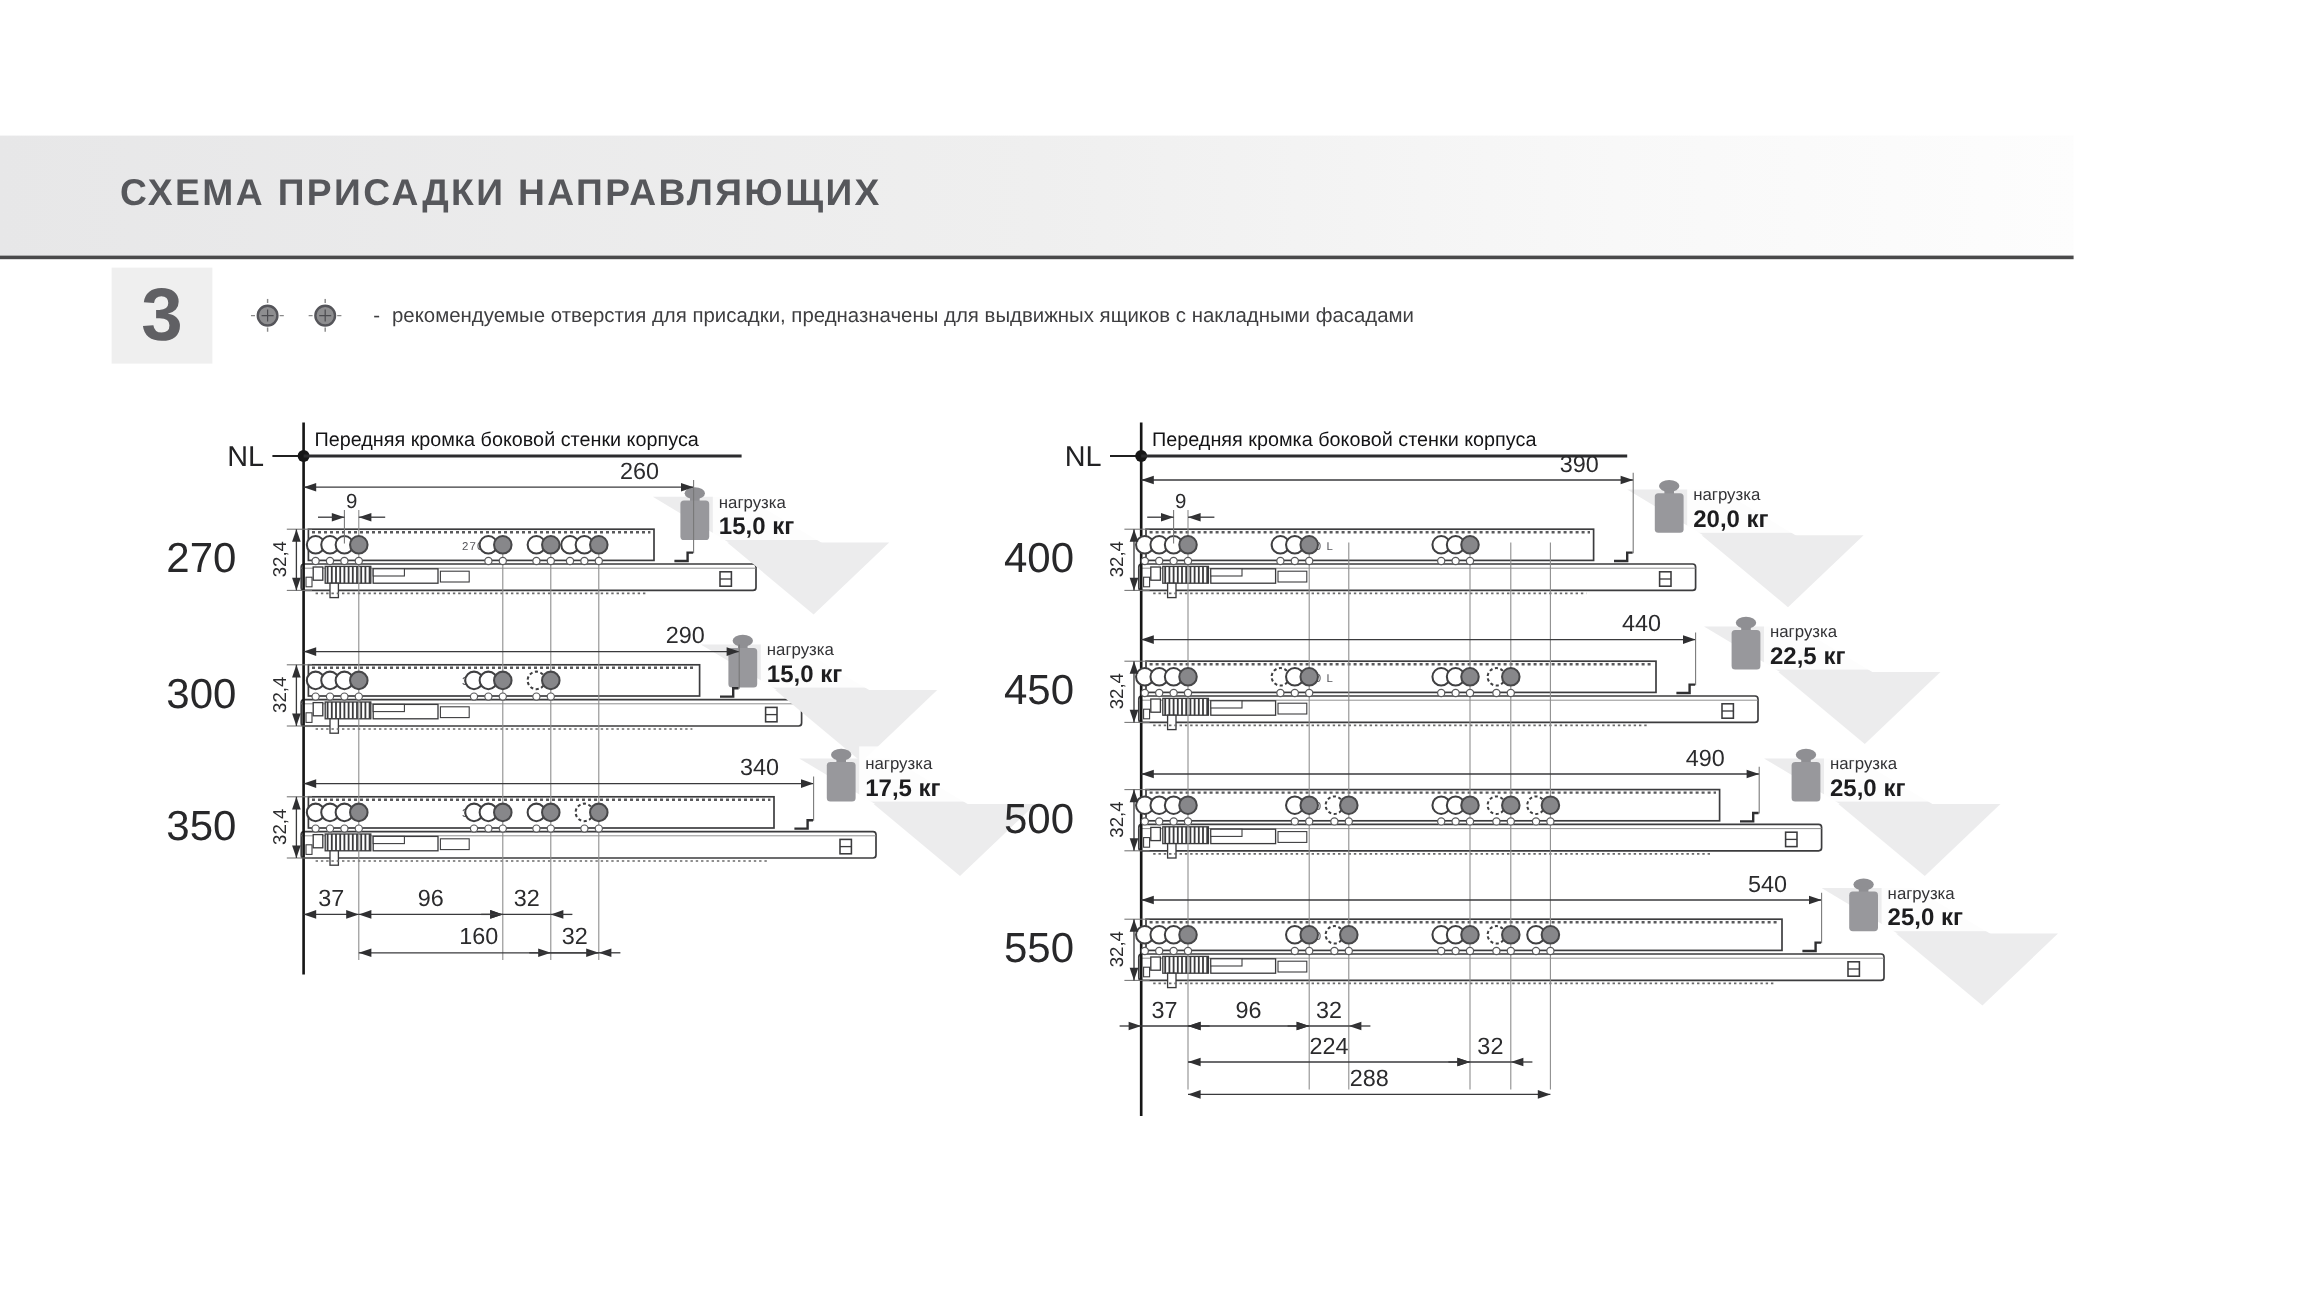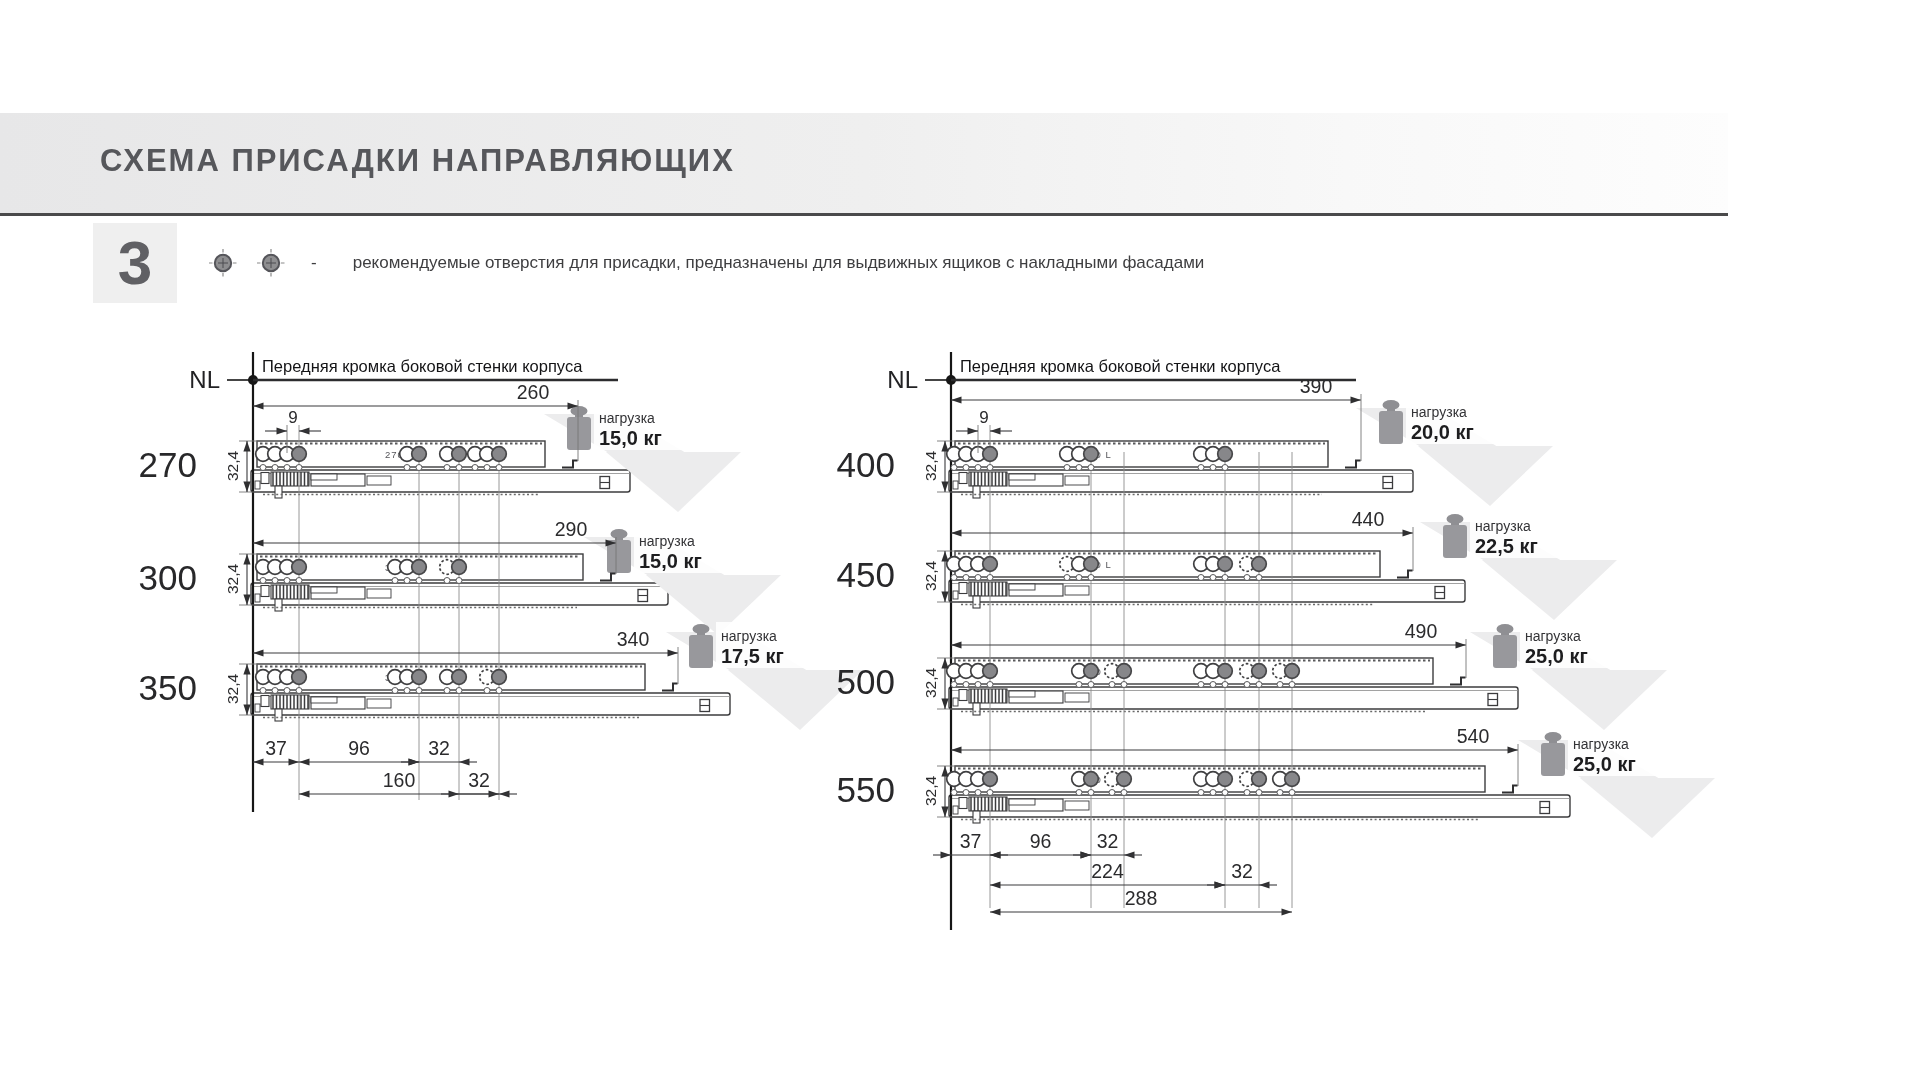--- a/index.html
+++ b/index.html
@@ -7,21 +7,21 @@
   #page{position:relative;width:1728px;height:1082px;background:#fff;overflow:hidden;border-radius:21px;}
   .band{position:absolute;left:0;top:113px;width:1924px;height:100px;
         background:linear-gradient(90deg,#e7e7e8 0%,#efefef 45%,#f8f8f8 70%,#fdfdfd 90%,#ffffff 100%);
         border-bottom:3px solid #4a4a4b;}
   .band .title{position:absolute;left:100px;top:30px;font-size:31px;font-weight:bold;
         letter-spacing:2px;color:#56575b;white-space:nowrap;}
   .legend{position:absolute;left:93px;top:223px;height:80px;display:flex;align-items:center;}
   .stepbox{width:84px;height:80px;background:#efefef;display:flex;align-items:center;justify-content:center;}
   .stepbox span{font-size:62px;font-weight:bold;color:#606064;line-height:1;}
   .legend .icons{display:flex;gap:20px;margin-left:32px;}
-  .legend .ltext{margin-left:36px;font-size:17px;color:#3e3e40;white-space:nowrap;}
+  .legend .ltext{margin-left:10px;font-size:17px;color:#3e3e40;white-space:nowrap;}
   .legend .ldash{margin-left:26px;font-size:17px;color:#3e3e40;}
   #diagram{position:absolute;left:0;top:0;width:1924px;height:1082px;}
   svg text{font-family:"Liberation Sans", sans-serif;}
 </style>
 </head>
 <body>
 <div id="page">
 
   <div class="band">
     <div class="title">СХЕМА ПРИСАДКИ НАПРАВЛЯЮЩИХ</div>

